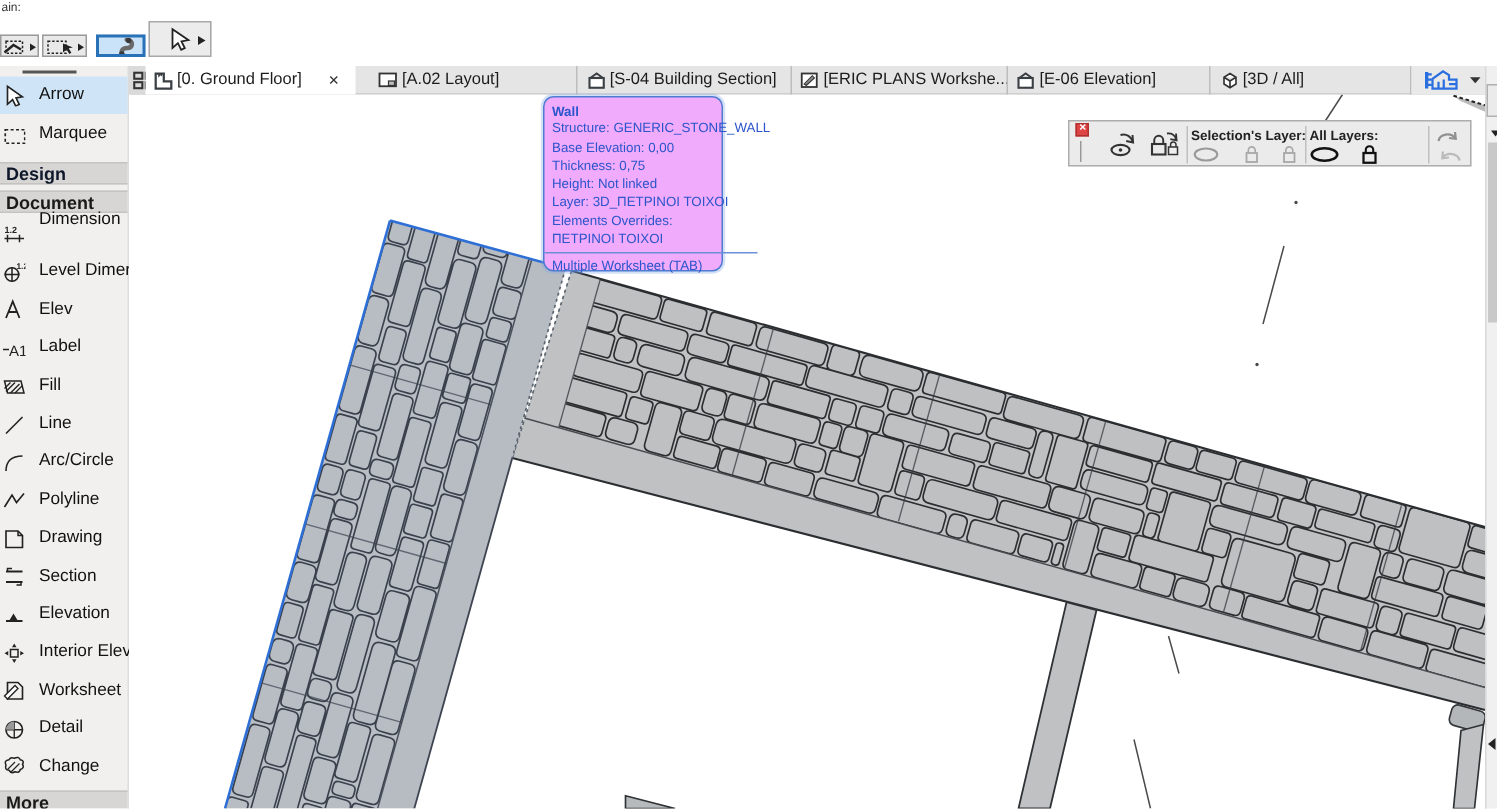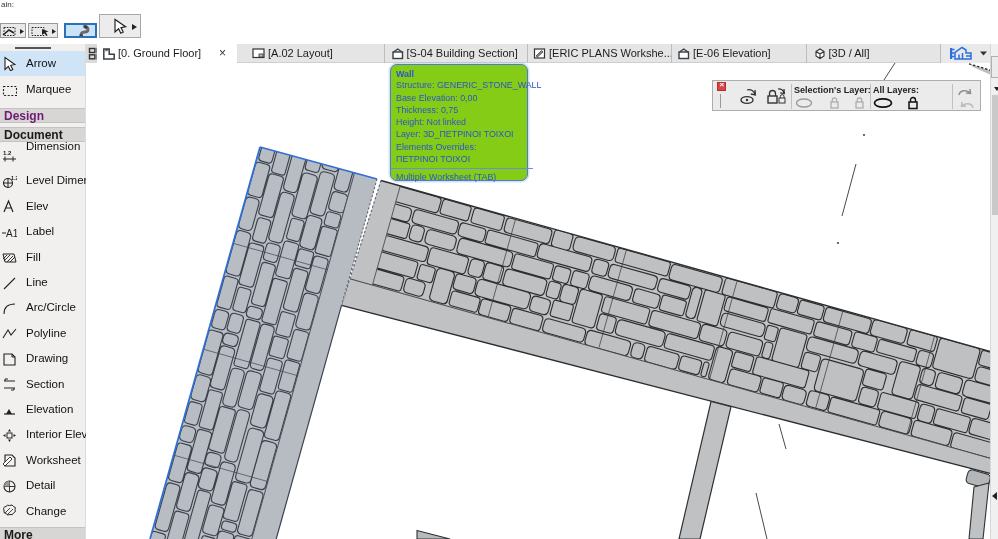--- a/index.html
+++ b/index.html
@@ -156,21 +156,21 @@
     <div style="position:absolute;left:0;top:6.5px;width:85px;height:25px;background:#cfe5f7"></div>
     <div style="position:absolute;left:2px;top:12.0px;width:15px;height:15px"><svg width="15" height="15" viewBox="0 0 15 15">
         <path d="M3,1.5 l0,12 3.4,-3.1 2.1,4.3 2.3,-1.1 -2.1,-4.3 4.2,-0.8z" fill="#fff" stroke="#222" stroke-width="1.1"></path>
       </svg></div>
     <div style="position:absolute;left:26px;top:12.5px;font:11.5px 'Liberation Sans',sans-serif;color:#111;white-space:nowrap">Arrow</div>
     <div style="position:absolute;left:2px;top:38.8px;width:15px;height:15px"><svg width="15" height="15" viewBox="0 0 15 15">
         <rect x="1.5" y="3.5" width="13" height="9" fill="none" stroke="#222" stroke-width="1.1" stroke-dasharray="2,1.6"></rect>
       </svg></div>
     <div style="position:absolute;left:26px;top:39.3px;font:11.5px 'Liberation Sans',sans-serif;color:#111;white-space:nowrap">Marquee</div>
     <div style="position:absolute;left:0;top:63.5px;width:85px;height:15px;background:#d7d6d4;border-top:1px solid #c4c3c1;border-bottom:1px solid #c4c3c1">
-      <span style="position:absolute;left:4px;top:0;font:bold 12px 'Liberation Sans',sans-serif;color:#701a75">Design</span>
+      <span style="position:absolute;left:4px;top:0;font:bold 12px 'Liberation Sans',sans-serif;color:#0f172a">Design</span>
     </div>
     <div style="position:absolute;left:0;top:82.5px;width:85px;height:15px;background:#d7d6d4;border-top:1px solid #c4c3c1;border-bottom:1px solid #c4c3c1">
       <span style="position:absolute;left:4px;top:0;font:bold 12px 'Liberation Sans',sans-serif;color:#1a1a1a">Document</span>
     </div>
     <div style="position:absolute;left:2px;top:104.5px;width:15px;height:15px"><svg width="15" height="15" viewBox="0 0 15 15">
         <text x="1" y="6" font-size="6" font-weight="bold" fill="#222" font-family="Liberation Sans">1.2</text>
         <path d="M1,10 h13 M3,7.5 l0,5 M11,7.5 l0,5" stroke="#222" stroke-width="1"></path>
       </svg></div>
     <div style="position:absolute;left:26px;top:96px;font:11.5px 'Liberation Sans',sans-serif;color:#111;white-space:nowrap">Dimension</div>
     <div style="position:absolute;left:2px;top:129.9px;width:15px;height:15px"><svg width="15" height="15" viewBox="0 0 15 15">
@@ -279,21 +279,21 @@
         <path d="M37.5,6 v-2 a2.5,2.5 0 0 1 5,0 v2" fill="none" stroke="#111" stroke-width="1.4"></path>
       </svg></div>
     <div style="position:absolute;left:239px;top:3px;width:1px;height:25px;background:#c0c0c0"></div>
     <div style="position:absolute;left:243px;top:4px;width:20px;height:12px"><svg width="20" height="12" viewBox="0 0 20 12">
         <path d="M3,8 a6,5 0 0 1 11,-2 M14,2 l0.5,4.5 -4.5,-0.5" fill="none" stroke="#909090" stroke-width="1.5"></path>
       </svg></div>
     <div style="position:absolute;left:243px;top:17px;width:20px;height:12px"><svg width="20" height="12" viewBox="0 0 20 12">
         <path d="M17,8 a6,5 0 0 0 -11,-2 M6,2 l-0.5,4.5 4.5,-0.5" fill="none" stroke="#bbb" stroke-width="1.5"></path>
       </svg></div>
   </div>
-<div style="position:absolute;left:390px;top:64px;width:138px;height:117px;background:#84cc16;border:1.4px solid #4f7cd0;border-radius:7px;box-shadow:0 0 0 1.5px rgba(130,165,230,0.35)">
+<div style="position:absolute;left:362px;top:64px;width:120px;height:117px;background:#f0abfc;border:1.4px solid #4f7cd0;border-radius:7px;box-shadow:0 0 0 1.5px rgba(130,165,230,0.35)">
     <div style="position:absolute;left:5px;top:3.5px;font:bold 8.9px 'Liberation Sans',sans-serif;color:#2c55cb">Wall</div>
     <div style="position:absolute;left:5px;top:15.2px;font:8.9px 'Liberation Sans',sans-serif;color:#2c55cb;white-space:nowrap">Structure: GENERIC_STONE_WALL</div>
     <div style="position:absolute;left:5px;top:27.5px;font:8.9px 'Liberation Sans',sans-serif;color:#2c55cb;white-space:nowrap">Base Elevation: 0,00</div>
     <div style="position:absolute;left:5px;top:39.8px;font:8.9px 'Liberation Sans',sans-serif;color:#2c55cb;white-space:nowrap">Thickness: 0,75</div>
     <div style="position:absolute;left:5px;top:52.1px;font:8.9px 'Liberation Sans',sans-serif;color:#2c55cb;white-space:nowrap">Height: Not linked</div>
     <div style="position:absolute;left:5px;top:64.4px;font:8.9px 'Liberation Sans',sans-serif;color:#2c55cb;white-space:nowrap">Layer: 3D_ΠΕΤΡΙΝΟΙ ΤΟΙΧΟΙ</div>
     <div style="position:absolute;left:5px;top:76.7px;font:8.9px 'Liberation Sans',sans-serif;color:#2c55cb;white-space:nowrap">Elements Overrides:</div>
     <div style="position:absolute;left:5px;top:89.0px;font:8.9px 'Liberation Sans',sans-serif;color:#2c55cb;white-space:nowrap">ΠΕΤΡΙΝΟΙ ΤΟΙΧΟΙ</div>
     <div style="position:absolute;left:0;top:103px;width:142px;height:1px;background:#6b8fd8"></div>
     <div style="position:absolute;left:5px;top:106.5px;font:8.9px 'Liberation Sans',sans-serif;color:#2c55cb;white-space:nowrap">Multiple Worksheet (TAB)</div>

